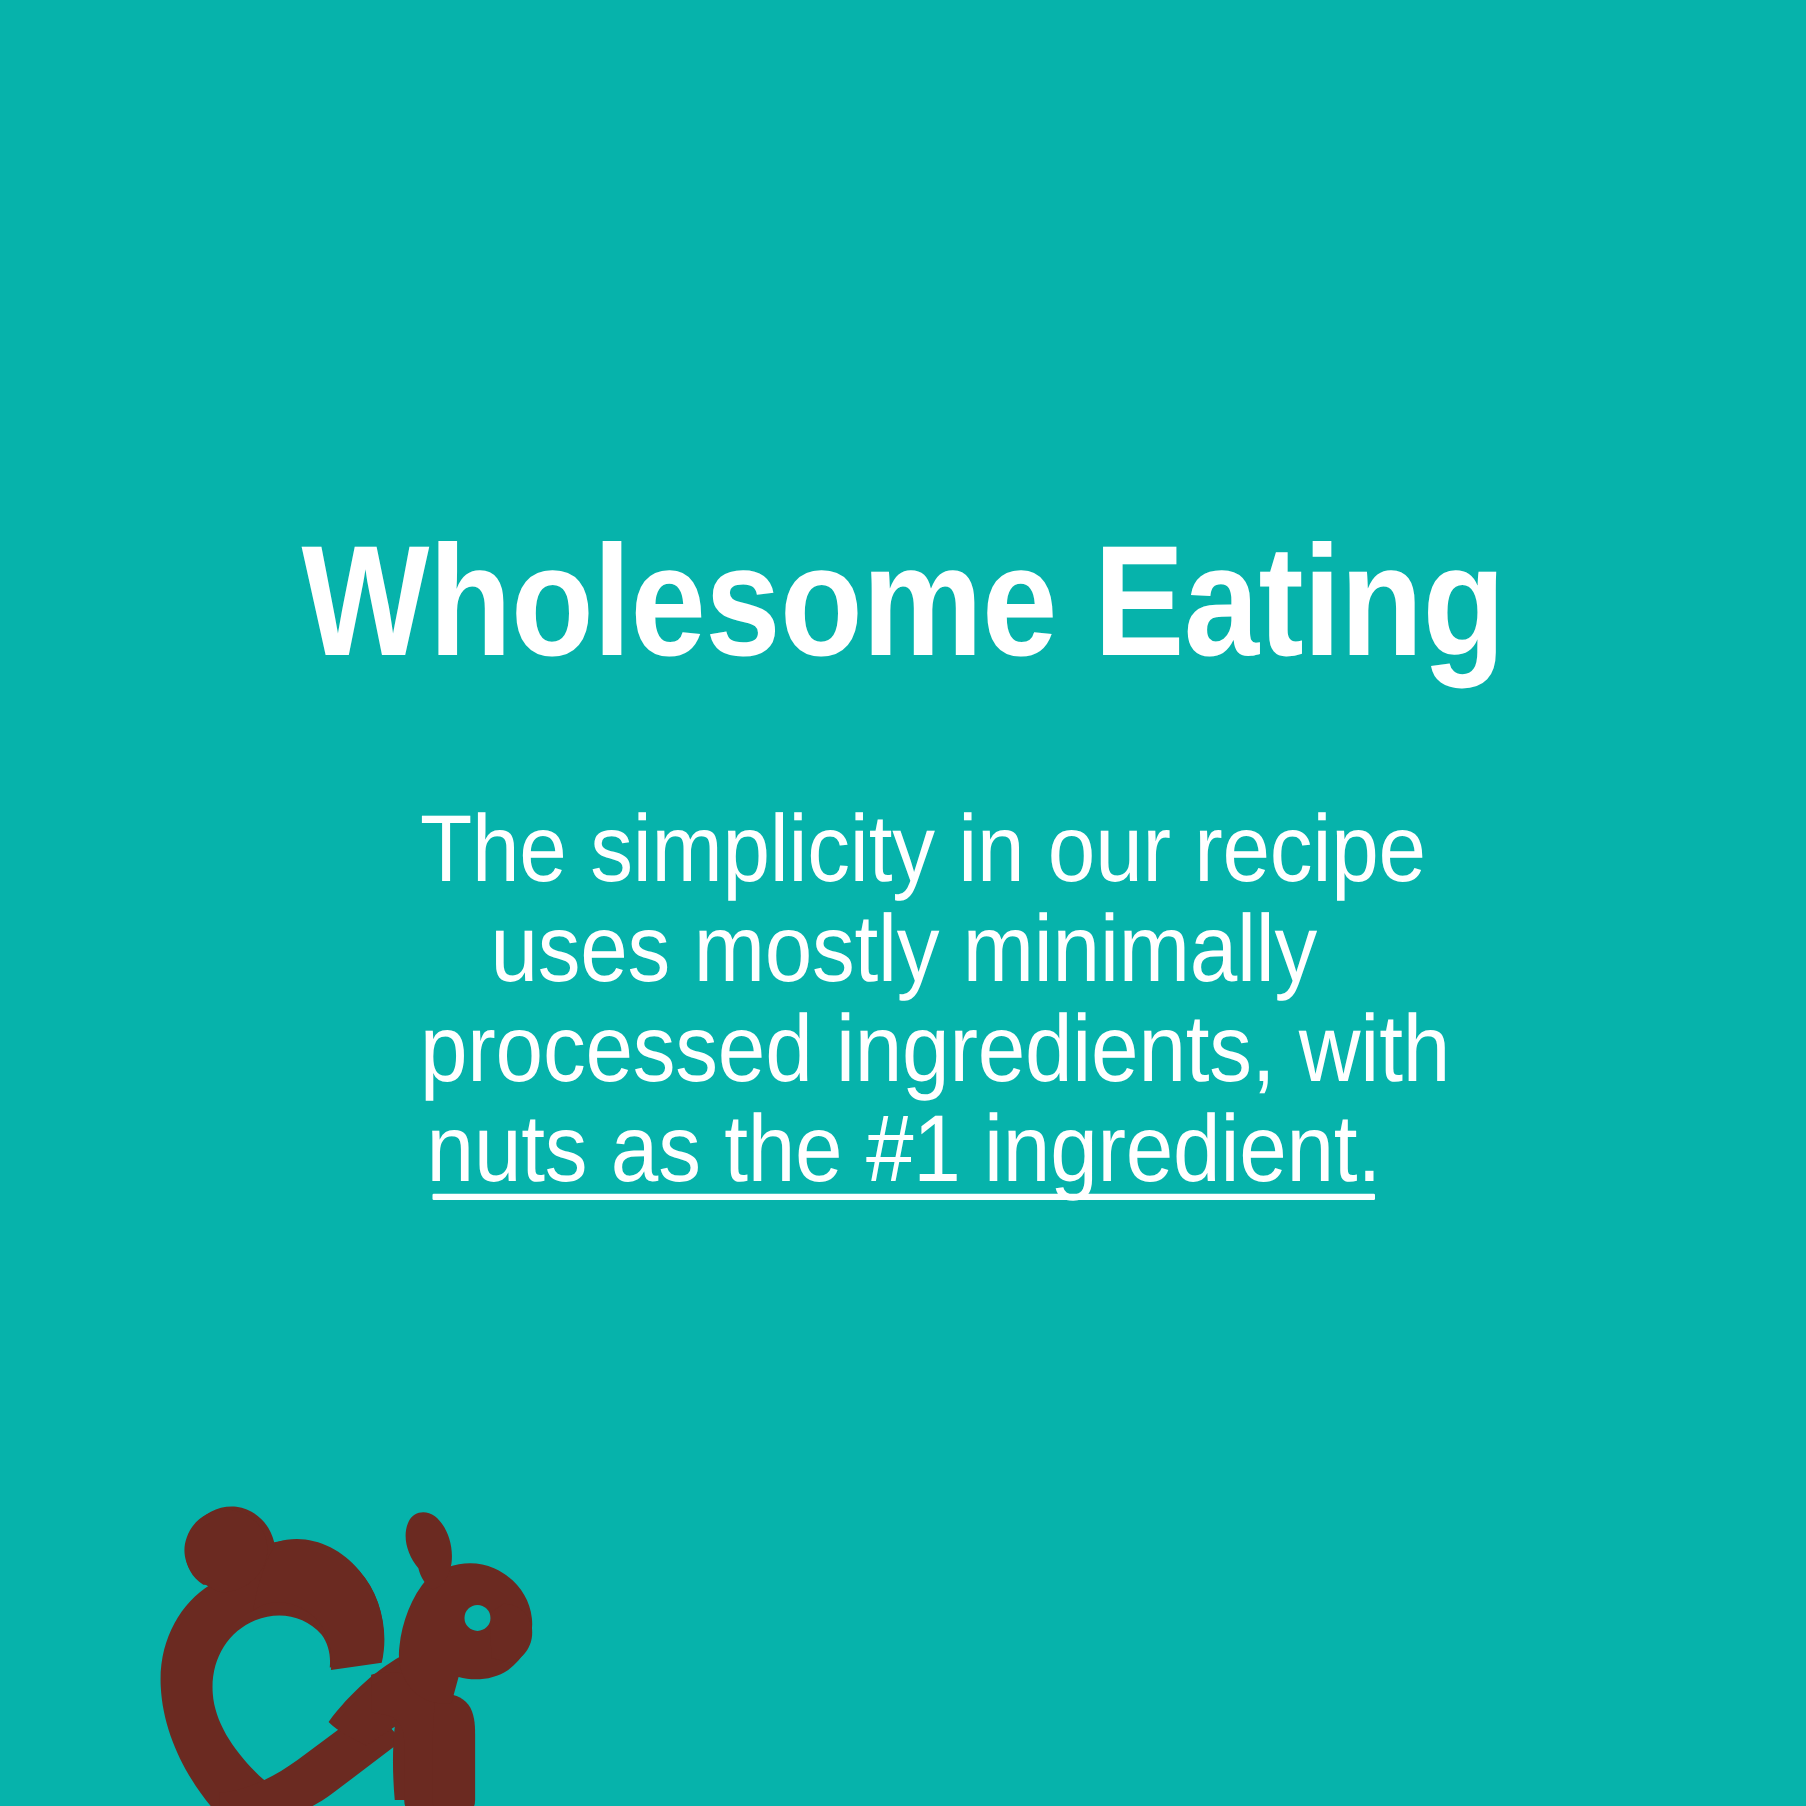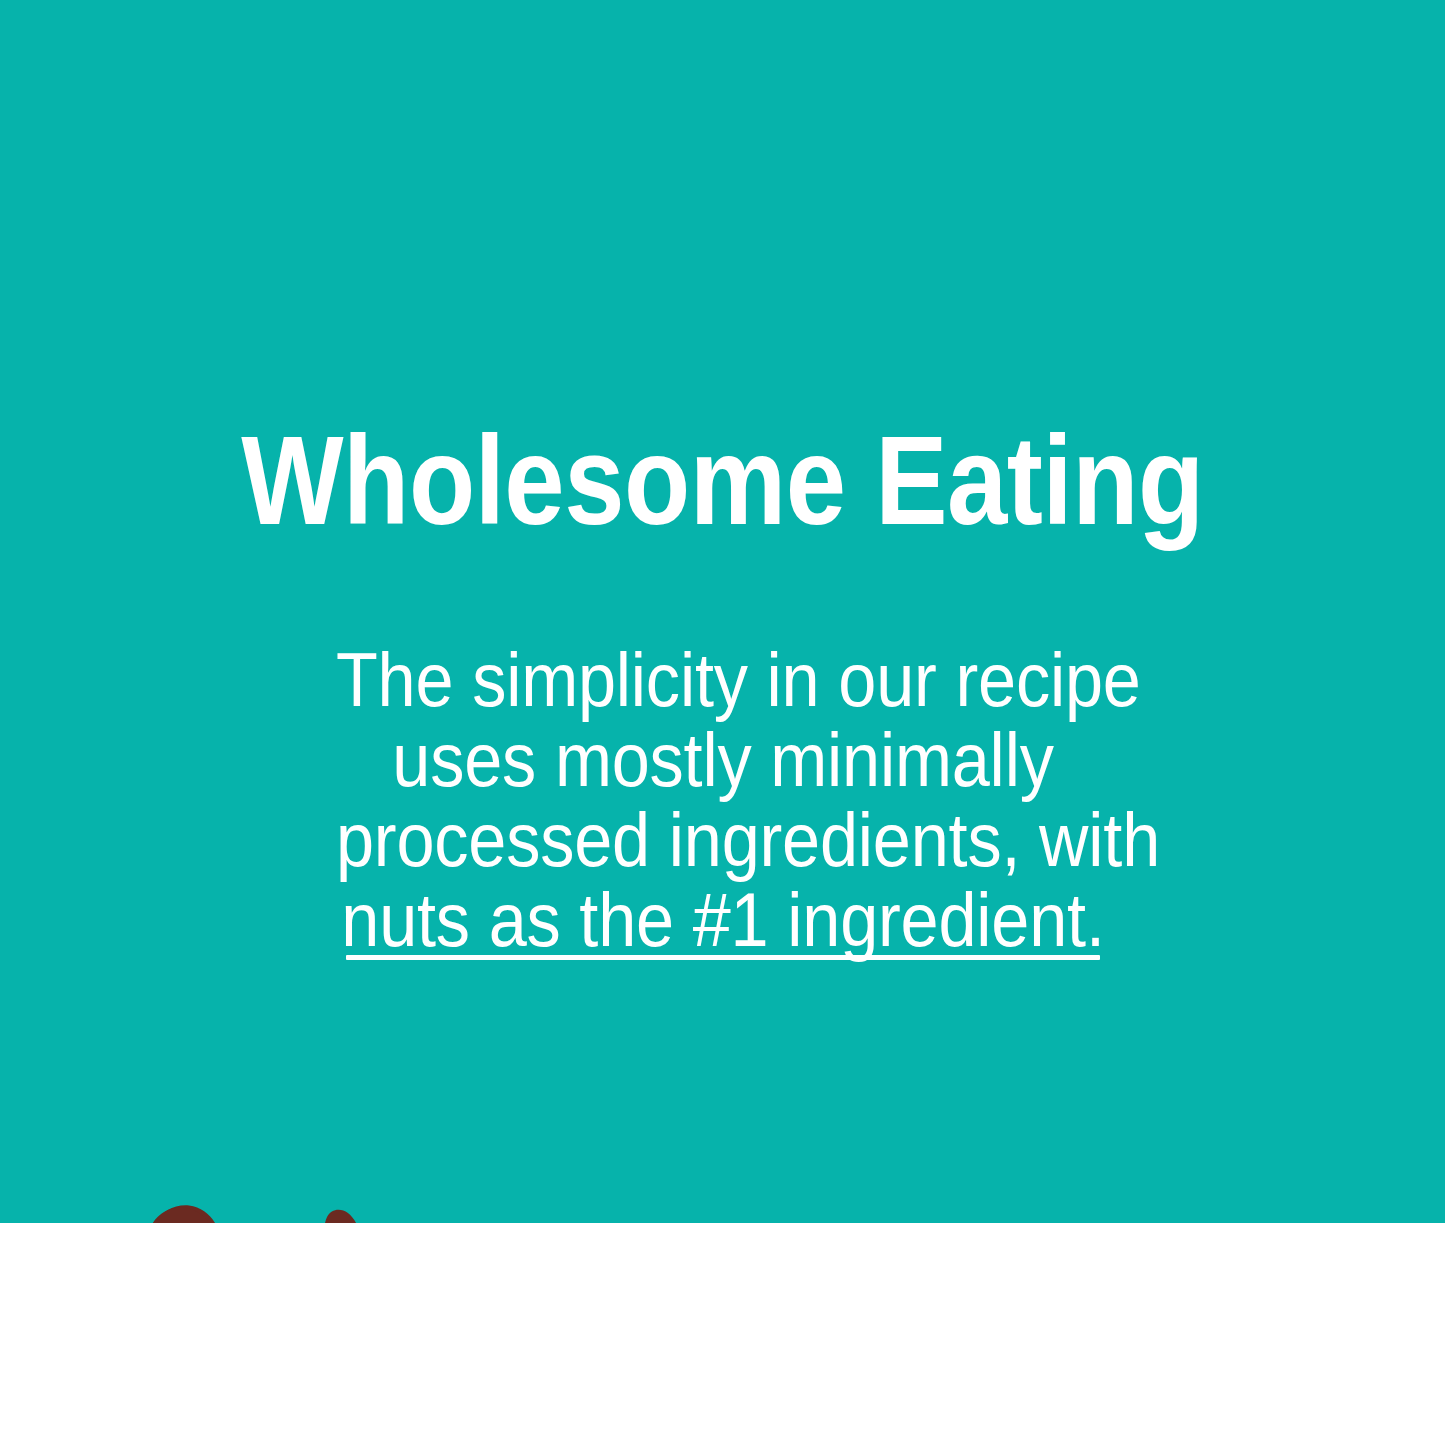--- a/index.html
+++ b/index.html
@@ -4,21 +4,21 @@
 <title>Wholesome Eating</title>
 <style>
   html, body {
     margin: 0;
     padding: 0;
     background: #ffffff;
   }
   #canvas {
     position: relative;
     width: 1445px;
-    height: 1223px;
+    height: 1445px;
     overflow: hidden;
     background: #06b3ab;
     font-family: "Liberation Sans", "DejaVu Sans", sans-serif;
     -webkit-font-smoothing: antialiased;
   }
 
   
   .headline {
     position: absolute;
     left: 0;

